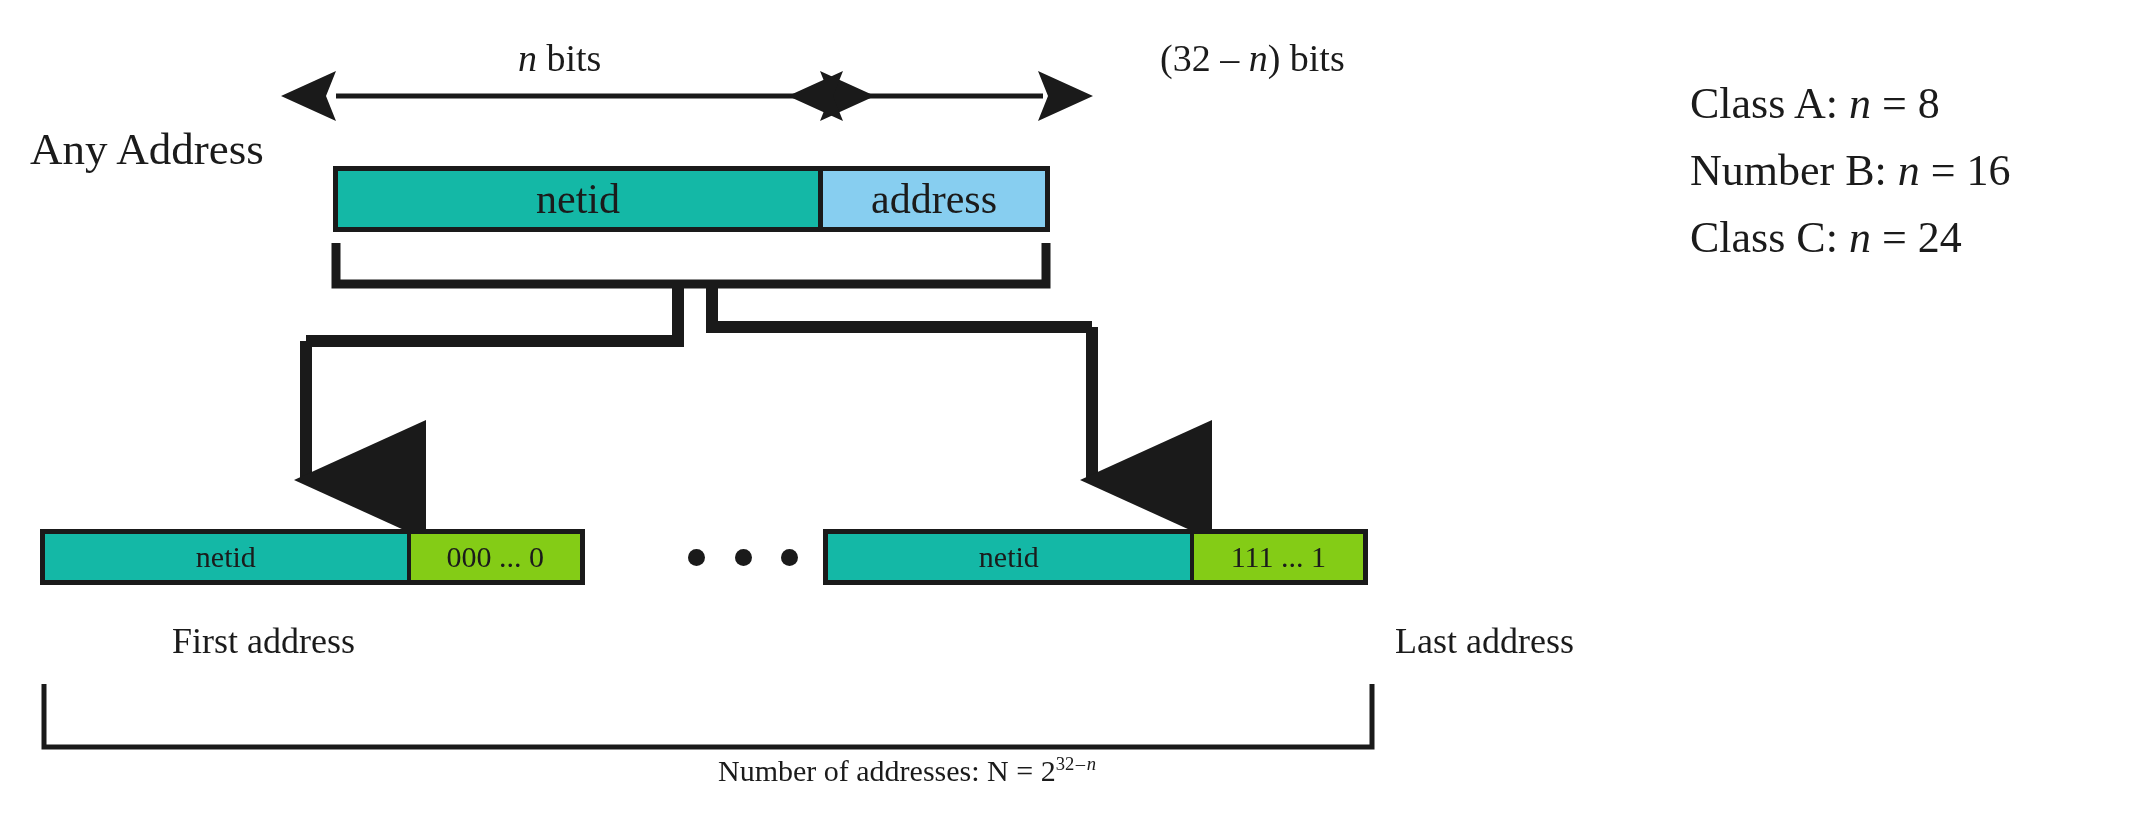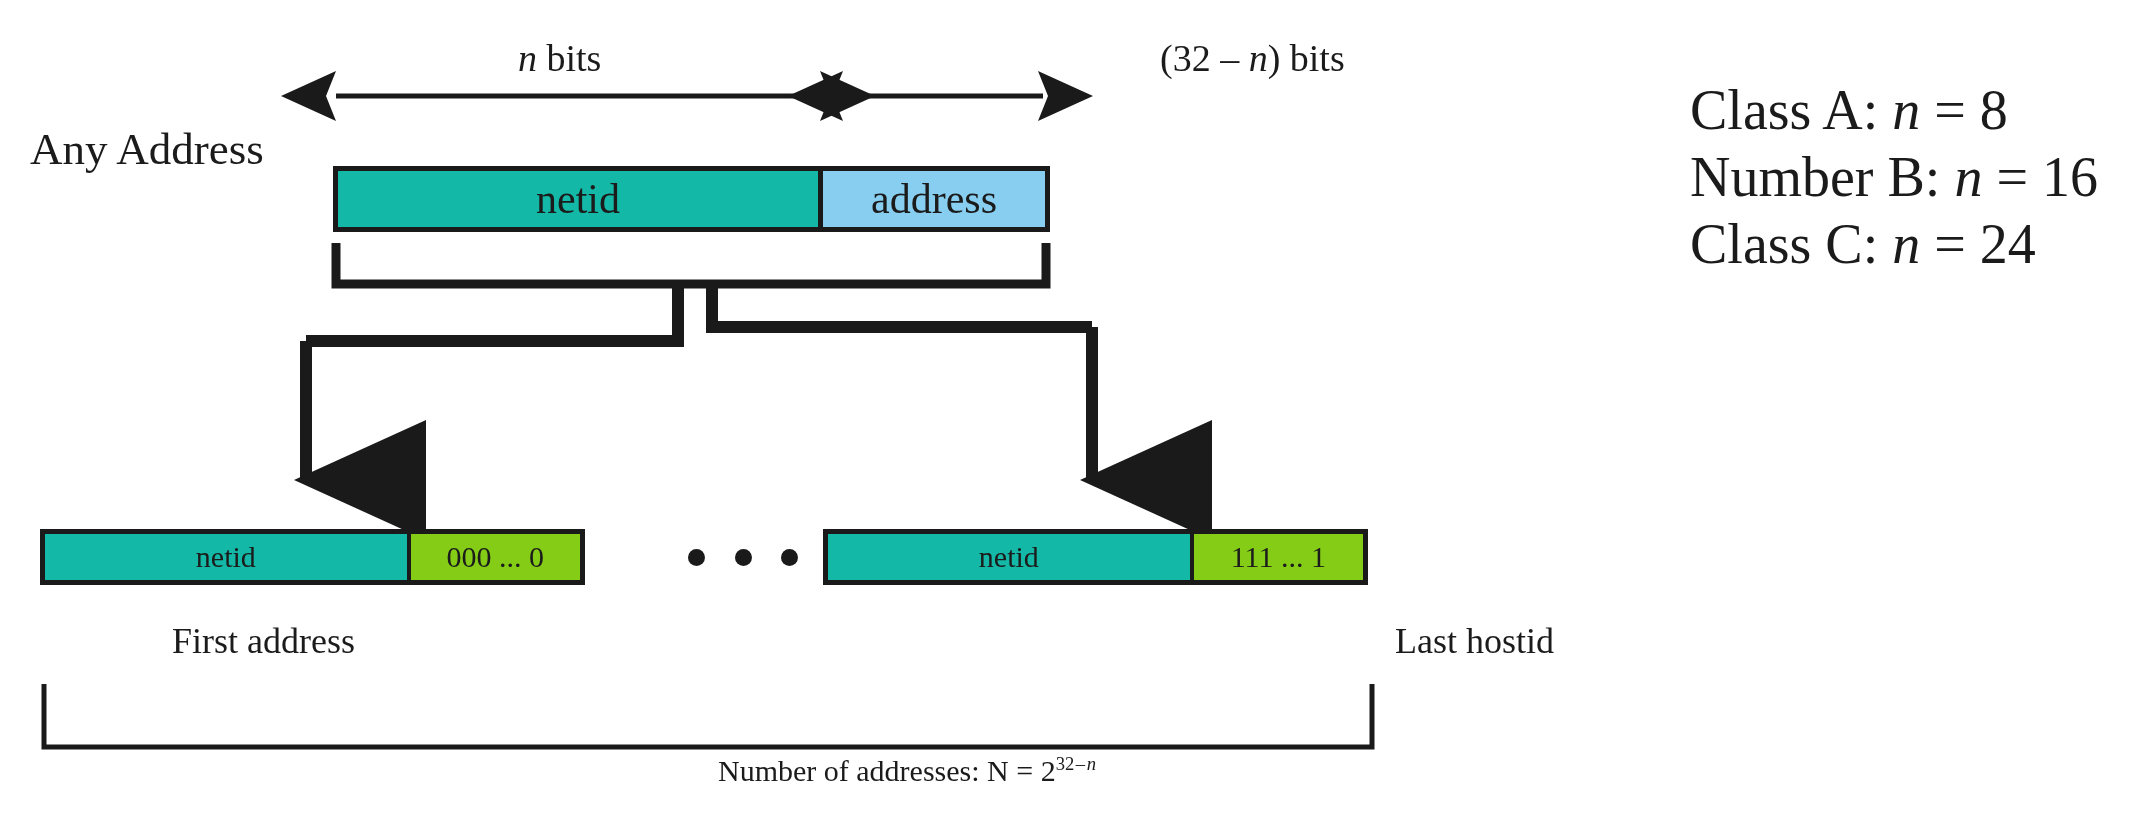--- a/index.html
+++ b/index.html
@@ -12,21 +12,21 @@
     position:relative;
   }
   .stage{position:absolute;left:0;top:0;width:1724px;height:828px;}
   .abs{position:absolute;}
 
   
   .lbl{font-family:"Liberation Serif","DejaVu Serif",serif;color:#1b1b1b;white-space:nowrap;}
   .t-anyaddr{font-size:45px;left:30px;top:123px;}
   .t-nbits{font-size:38px;left:518px;top:36px;}
   .t-32nbits{font-size:38px;left:1160px;top:36px;}
-  .t-class{font-size:56px;left:1690px;}
+  .t-class{font-size:44px;left:1690px;}
   .t-classA{top:78px;}
   .t-classB{top:145px;}
   .t-classC{top:212px;}
   .t-first{font-size:36px;left:172px;top:620px;}
   .t-last{font-size:36px;left:1395px;top:620px;}
   .t-total{font-size:30px;left:718px;top:754px;}
   .ital{font-style:italic;}
   .sup{font-size:0.62em;vertical-align:super;line-height:0;}
 
   
@@ -154,19 +154,19 @@
   </div>
 
   <div class="abs bar" id="last-bar">
     <div class="bar-seg seg-yellow seg-net">
       <span class="lbl small-seg-txt">netid</span>
     </div>
     <div class="bar-seg seg-blue-bot seg-host">
       <span class="lbl small-seg-txt">111 ... 1</span>
     </div>
   </div>
-  <div class="abs lbl t-last">Last hostid</div>
+  <div class="abs lbl t-last">Last address</div>
 
   <div class="abs lbl t-total">
     <span>Number of addresses: N = 2</span><span class="sup">32 – <span class="ital">n</span></span>
   </div>
 
 </div>
 
 </body></html>

